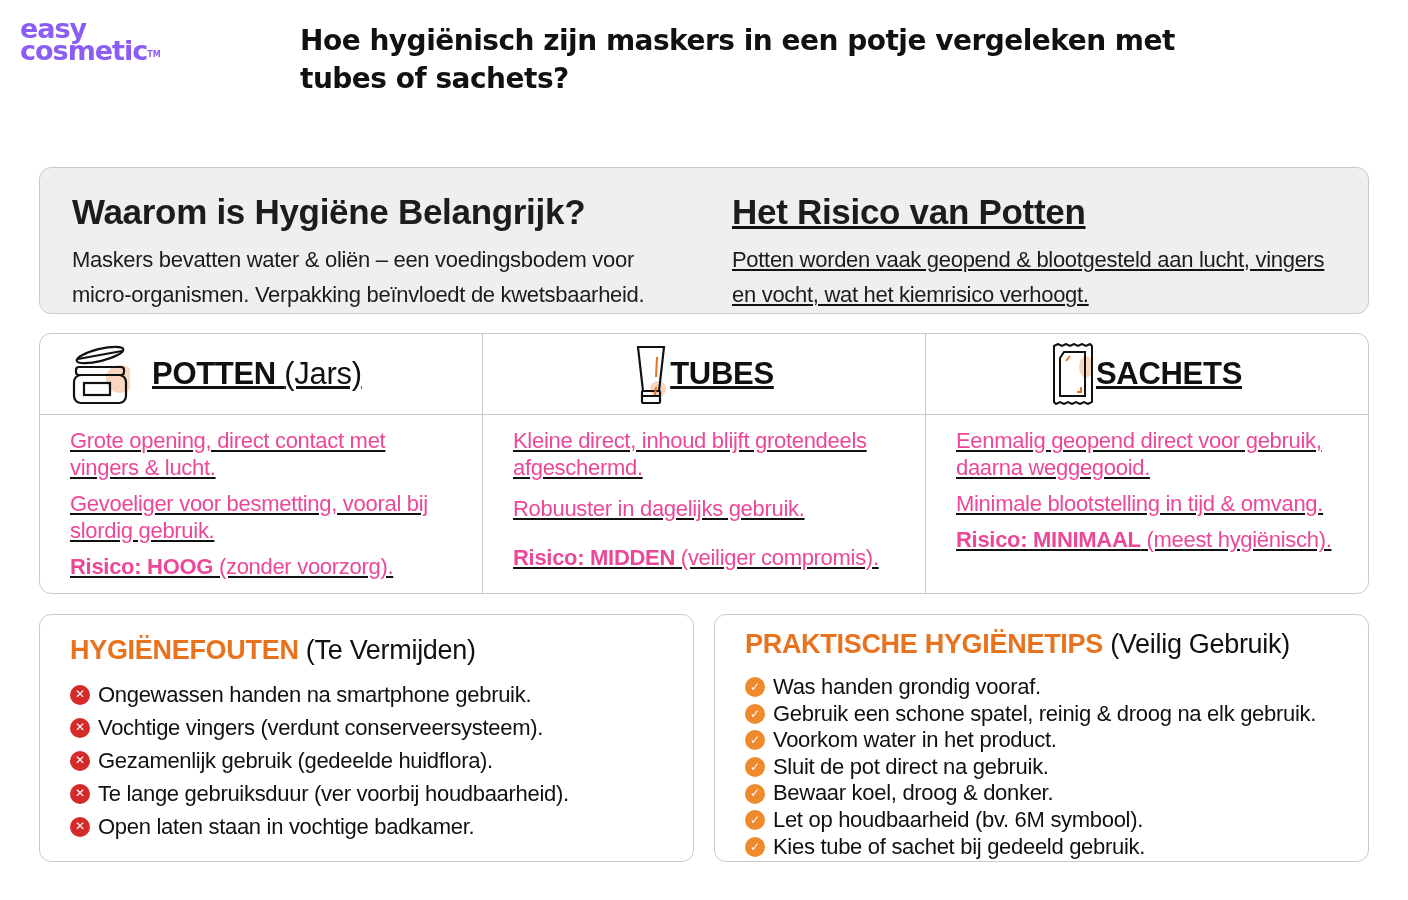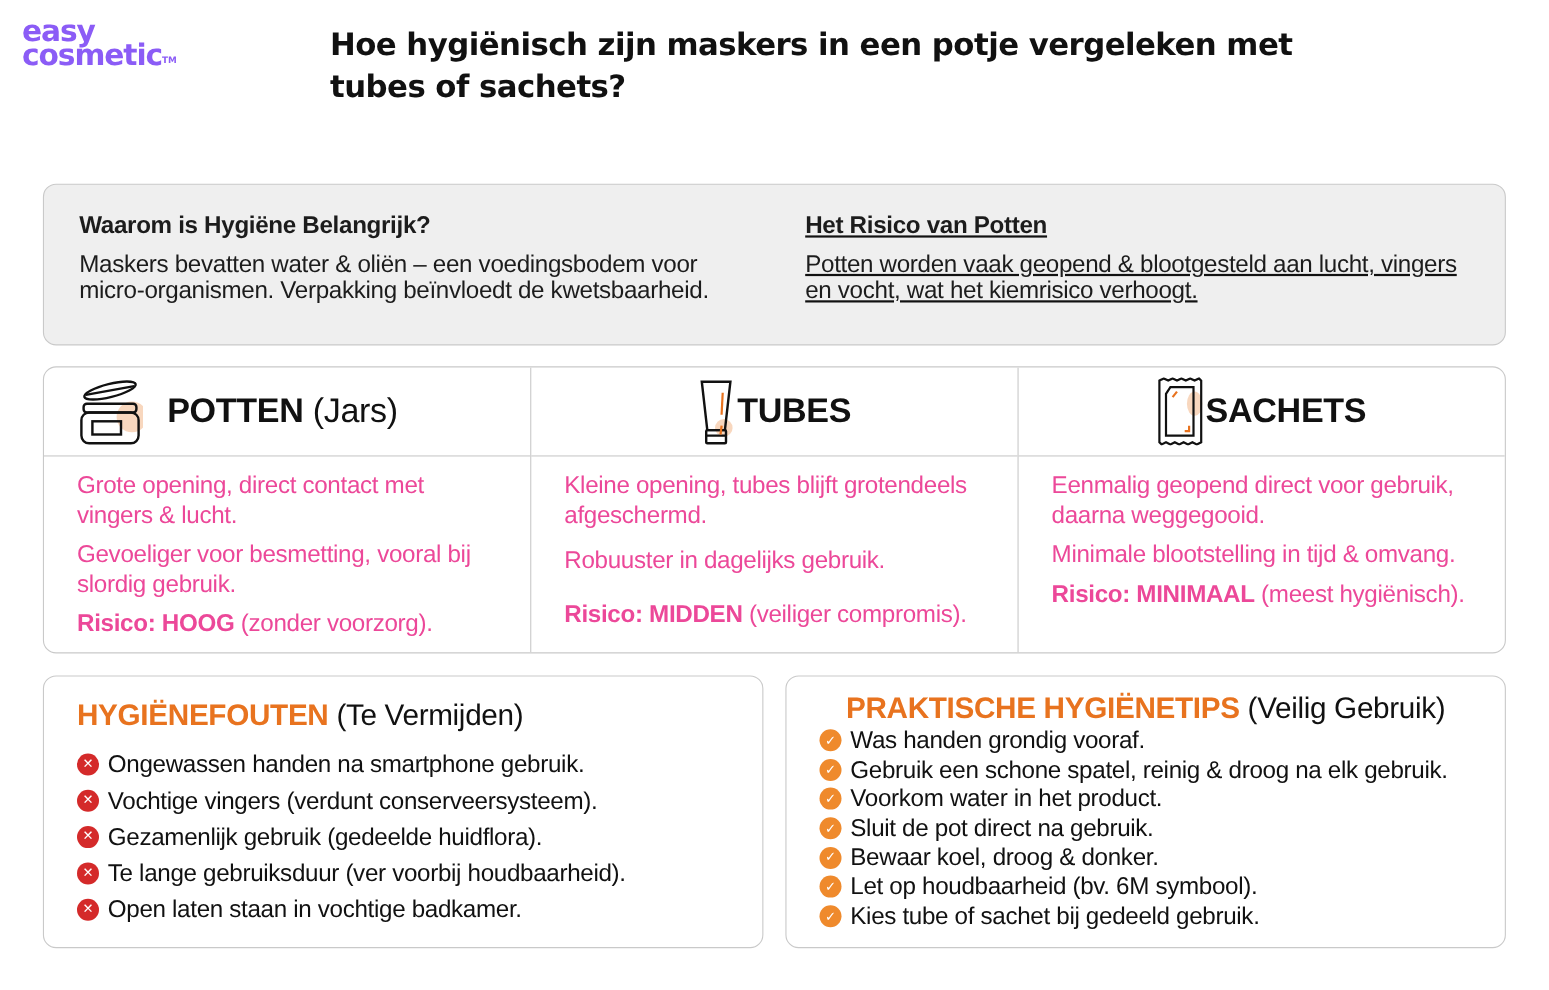--- a/index.html
+++ b/index.html
@@ -5,38 +5,38 @@
   * { box-sizing: border-box; margin: 0; padding: 0; }
   body { width: 1408px; height: 900px; background: #ffffff; font-family: "Liberation Sans", "DejaVu Sans", sans-serif; color: #111; position: relative; overflow: hidden; }
   .logo { position: absolute; left: 20px; top: 18px; line-height: 22px; font-family: "DejaVu Sans", sans-serif; font-weight: bold; color: #8b5cf6; letter-spacing: -1px; }
   .logo .l1 { font-size: 27px; display:block; }
   .logo .l2 { font-size: 27px; display:block; }
   .logo .tm { font-size: 8px; letter-spacing: 0; vertical-align: top; position: relative; top: 4px; }
   .title { position: absolute; left: 300px; top: 22px; width: 900px; font-family: "DejaVu Sans", sans-serif; font-weight: bold; font-size: 28px; line-height: 38px; letter-spacing: -0.5px; color: #111; }
   .intro { position: absolute; left: 39px; top: 167px; width: 1330px; height: 147px; background: #efefef; border: 1px solid #c9c9c9; border-radius: 12px; display: flex; }
   .intro .col { flex: 1; padding: 24px 32px; }
   .intro .col + .col { padding-left: 24px; text-decoration: underline; }
-  .intro h2 { font-size: 22px; font-weight: bold; color: #1c1c1c; margin-bottom: 10px; letter-spacing: -0.3px; }
-  .intro p { font-size: 22px; line-height: 24px; color: #1c1c1c; letter-spacing: -0.3px; }
-  .compare { position: absolute; left: 39px; top: 333px; width: 1330px; height: 261px; border: 1px solid #c9c9c9; border-radius: 12px; background: #fff; display: flex; overflow: hidden; }
+  .intro h2 { font-size: 35px; font-weight: bold; color: #1c1c1c; margin-bottom: 10px; letter-spacing: -0.3px; }
+  .intro p { font-size: 22px; line-height: 35px; color: #1c1c1c; letter-spacing: -0.3px; }
+  .compare { position: absolute; left: 39px; top: 333px; width: 1330px; height: 261px; border: 1px solid #c9c9c9; border-radius: 12px; background: #fff; display: flex; overflow: hidden; text-decoration: underline; }
   .compare .ccol { flex: 1; display: flex; flex-direction: column; }
   .compare .ccol + .ccol { border-left: 1px solid #c9c9c9; }
   .chead { height: 81px; border-bottom: 1px solid #c9c9c9; display: flex; align-items: center; padding-left: 30px; gap: 22px; }
   .chead.center { justify-content: center; padding-left: 0; gap: 2px; }
   .chead .ct { font-size: 31px; font-weight: bold; letter-spacing: -0.3px; }
   .chead .ct .sub { font-weight: normal; }
   .cbody { padding: 12px 30px 0 30px; font-size: 22px; line-height: 27px; letter-spacing: -0.3px; color: #ec4899; }
   .cbody p { margin-bottom: 9px; }
   .cbody p.mid { margin-top: 14px; margin-bottom: 22px; }
   .cbody .risk b { font-weight: bold; }
   .box { position: absolute; top: 614px; height: 248px; border: 1px solid #c9c9c9; border-radius: 12px; background: #fff; padding: 20px 30px; }
   .box.left { left: 39px; width: 655px; }
   .box.right { left: 714px; width: 655px; padding-top: 14px; }
   .box h3 { font-size: 27px; font-weight: normal; margin-bottom: 12px; letter-spacing: -0.3px; }
-  .box.right h3 { margin-bottom: 0; text-align: center; }
+  .box.right h3 { margin-bottom: 14px; }
   .box h3 .accent { color: #e8731f; font-weight: bold; }
   .box ul { list-style: none; }
   .box li { font-size: 22px; line-height: 33px; display: flex; align-items: center; gap: 8px; letter-spacing: -0.3px; }
   .box.right li { line-height: 26.6px; }
   .ic { width: 20px; height: 20px; border-radius: 50%; flex: 0 0 20px; display:inline-flex; align-items:center; justify-content:center; color: #fff; font-size: 12px; font-weight: bold; }
   .ic.x { background: #d42a2a; }
   .ic.ok { background: #ef8a2c; }
 </style>
 </head>
 <body>
@@ -91,21 +91,21 @@
           <path d="M4 4 H30 L25 48 H9 Z"></path>
           <rect x="8" y="48" width="18" height="12" rx="1"></rect>
           <path d="M8 53 H26"></path>
         </g>
         <path d="M23 14 L22 34" stroke="#e8731f" stroke-width="2"></path>
         <path d="M22 44 L21 52" stroke="#e8731f" stroke-width="2"></path>
       </svg>
       <span class="ct">TUBES</span>
     </div>
     <div class="cbody">
-      <p>Kleine opening, tubes blijft grotendeels afgeschermd.</p>
+      <p>Kleine direct, inhoud blijft grotendeels afgeschermd.</p>
       <p class="mid">Robuuster in dagelijks gebruik.</p>
       <p class="risk"><b>Risico: MIDDEN</b><span> (veiliger compromis).</span></p>
     </div>
   </div>
   <div class="ccol">
     <div class="chead center">
       <svg width="42" height="62" viewBox="0 0 42 62">
         <ellipse cx="34" cy="24" rx="7" ry="11" fill="#f6c9a8" opacity="0.75"></ellipse>
         <g fill="none" stroke="#111" stroke-width="2">
           <path d="M2 3 L6 1 L10 3 L14 1 L18 3 L22 1 L26 3 L30 1 L34 3 L38 1 L40 3 V59 L36 61 L32 59 L28 61 L24 59 L20 61 L16 59 L12 61 L8 59 L4 61 L2 59 Z"></path>

